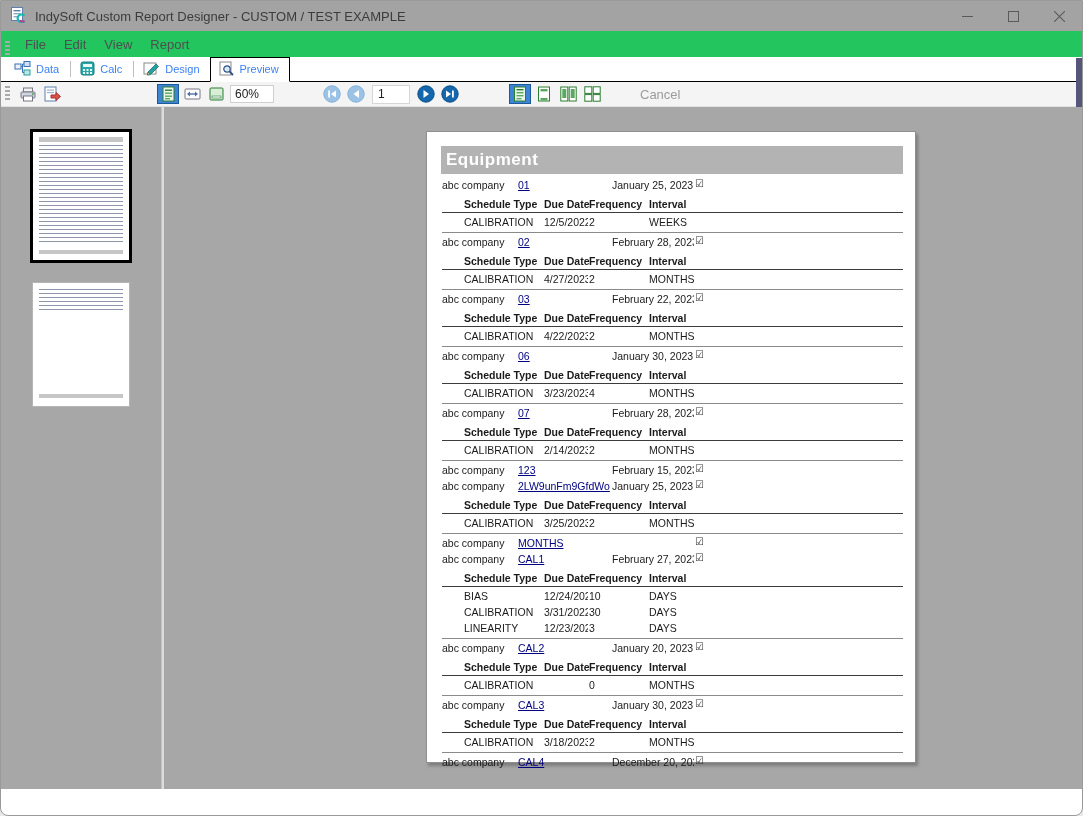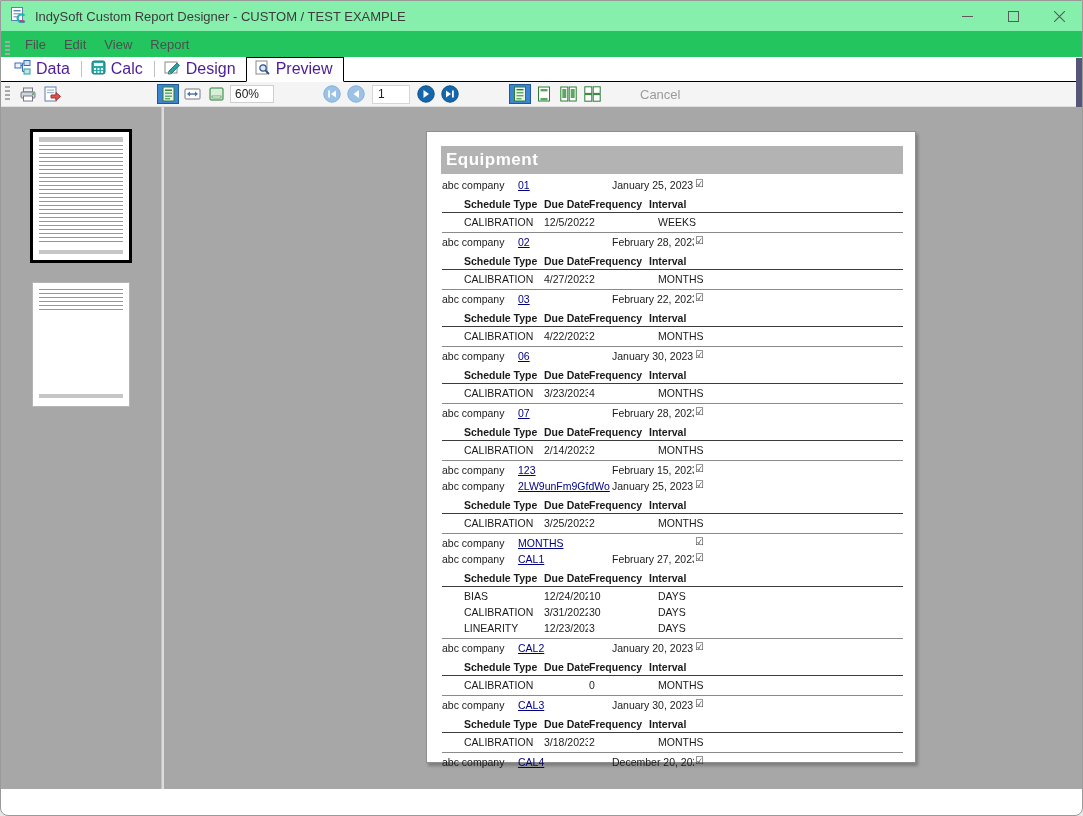--- a/index.html
+++ b/index.html
@@ -1,33 +1,33 @@
 <!DOCTYPE html>
 <html><head>
 <meta charset="utf-8">
 <style>
   * { margin:0; padding:0; box-sizing:border-box; }
   html,body { width:1083px; height:816px; font-family:"Liberation Sans","DejaVu Sans",sans-serif; background:#e8e8e8; }
   #window { position:relative; width:1083px; height:816px; background:#fff; border:1px solid #9a9a9a; border-radius:0 0 8px 8px; overflow:hidden; }
 
   
-  .titlebar { height:30px; display:flex; align-items:center; background:#86efac; }
+  .titlebar { height:30px; display:flex; align-items:center; background:#a3a3a3; }
   .titlebar .appicon { margin:0 8px 0 9px; }
   .titlebar .title { font-size:13px; color:#3c3c3c; flex:1; }
   .winbtns { display:flex; align-items:center; height:100%; }
   .winbtn { width:46px; height:30px; display:flex; align-items:center; justify-content:center; color:#5a5a5a; font-size:14px; cursor:default; }
 
   
   .menubar { height:26px; display:flex; align-items:flex-end; background:#22c55e; }
   .grip { width:5px; height:16px; margin:0 6px 0 4px; background:repeating-linear-gradient(to bottom,#a9a9a9 0 2px,transparent 2px 4px); }
   .menu-item { font-size:13px; color:#4f4f4f; padding:0 9px; height:100%; display:flex; align-items:center; }
 
   
   .tabbar { position:relative; height:25px; background:#fff; border-bottom:1px solid #000; display:flex; align-items:flex-end; padding-left:5px; }
-  .tab { display:flex; align-items:center; gap:5px; font-size:16px; color:#4c1d95; padding:3px 10px 4px 8px; height:23px; }
+  .tab { display:flex; align-items:center; gap:5px; font-size:11px; color:#3b82f6; padding:3px 10px 4px 8px; height:23px; }
   .tab.active { border:1px solid #000; border-bottom:1px solid #fff; background:#fff; margin-bottom:-1px; height:25px; z-index:2; }
   .tabsep { width:1px; height:16px; background:#c0c0c0; margin:0 1px 4px 1px; }
 
   
   .toolbar { height:25px; background:#f4f4f4; display:flex; align-items:center; border-bottom:1px solid #e0e0e0; }
   .tbtn { width:22px; height:20px; display:flex; align-items:center; justify-content:center; margin:0 1px; border:1px solid transparent; }
   .tbtn.selected { background:#3d85d3; border:1px solid #1d5a9b; }
   .zoombox { width:44px; height:18px; background:#fff; border:1px solid #cfcfcf; font-size:12px; color:#222; padding:1px 4px; margin-left:2px; }
   .pagebox { width:38px; height:19px; background:#fff; border:1px solid #d6d6d6; font-size:12px; color:#222; padding:1px 5px; margin:0 4px; }
   .cancel { font-size:13px; color:#9b9b9b; margin-left:36px; }
@@ -67,21 +67,21 @@
   .c-active { position:absolute; left:253px; top:-1px; font-family:"DejaVu Sans",sans-serif; font-size:10px; color:#333; }
   .s-head { font-weight:bold; border-bottom:1px solid #3c3c3c; height:15px; margin-top:6px; }
   .sh-type { position:absolute; left:22px; }
   .sh-due { position:absolute; left:102px; }
   .sh-freq { position:absolute; left:147px; }
   .sh-int { position:absolute; left:207px; }
   .row-sched { margin-top:3px; }
   .sc-type { position:absolute; left:22px; }
   .sc-due { position:absolute; left:102px; width:44px; overflow:hidden; }
   .sc-freq { position:absolute; left:147px; }
-  .sc-int { position:absolute; left:216px;text-align:center; }
+  .sc-int { position:absolute; left:207px;text-align:center; }
   .block-sep { border-top:1px solid #8a8a8a; margin-top:3px; }
   .rpt-footer { position:absolute; left:14px; right:12px; bottom:11px; height:13px; background:#b3b3b3; color:#fff; font-size:9px; display:flex; align-items:center; justify-content:space-between; padding:0 4px; }
 
   
   .statusbar { position:relative; height:27px; background:#f0f0f0; border-top:1px solid #d8d8d8; display:flex; align-items:center; }
   .status-text { font-size:13px; color:#1f1f1f; padding-left:5px; }
   .status-sep { position:absolute; left:280px; top:3px; bottom:3px; width:1px; background:#cdcdcd; }
 </style>
 </head>
 <body>

